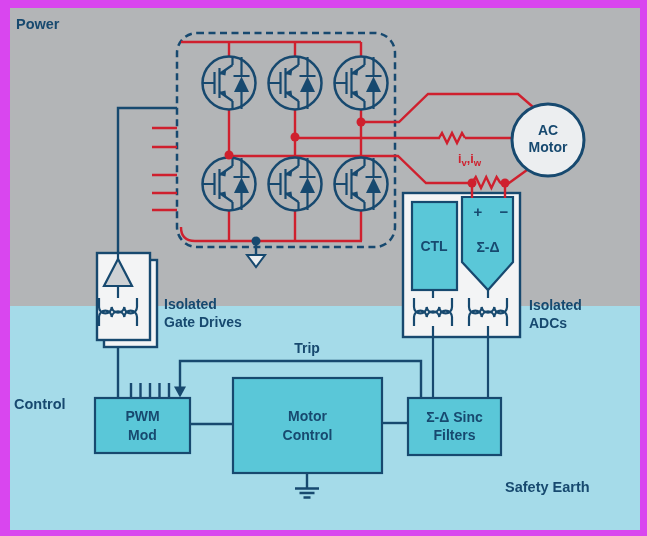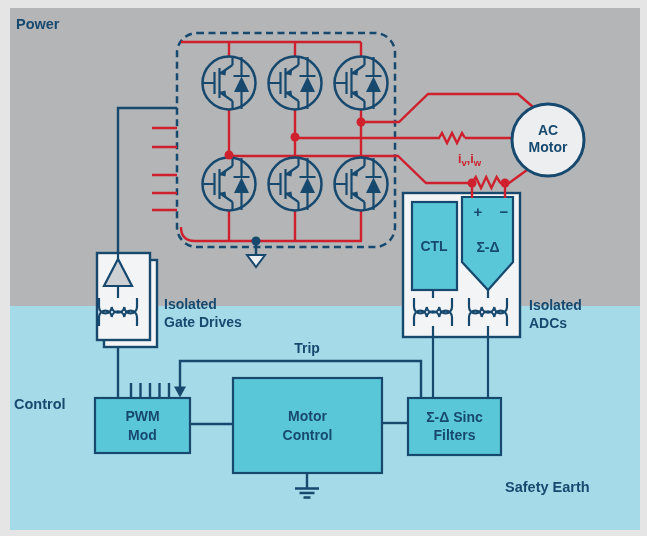--- a/index.html
+++ b/index.html
@@ -1,16 +1,16 @@
 <!DOCTYPE html>
 <html style="--navy: #17496f; --red: #cf202e; --cyan: #5ac7d8; --gray_bg: #b3b5b7; --blue_bg: #a5dbe9; --box_fill: #f3f4f5; --motor_fill: #eceef0; --amp_fill: #ced1d4;"><head>
 <meta charset="utf-8">
 <style>
   html,body{margin:0;padding:0;background:#ffffff;}
-  .stage{width:647px;height:536px;position:relative;background:#e5e5e5;}
+  .stage{width:647px;height:536px;position:relative;background:#d946ef;}
   svg{display:block;}
   
   .w-n{stroke:var(--navy,#17496f);stroke-width:2.4;fill:none;}
   .w-n-thin{stroke:var(--navy,#17496f);stroke-width:2.2;fill:none;}
   .w-r{stroke:var(--red,#cf202e);stroke-width:2.4;fill:none;}
   .dash{stroke:var(--navy,#17496f);stroke-width:2.5;fill:none;stroke-dasharray:7 4.5;}
   
   .blk{fill:var(--cyan,#5ac7d8);stroke:var(--navy,#17496f);stroke-width:2.2;}
   .wb{fill:var(--box_fill,#f3f4f5);stroke:var(--navy,#17496f);stroke-width:2.4;}
   .motor{fill:var(--motor_fill,#eceef0);stroke:var(--navy,#17496f);stroke-width:3;}

